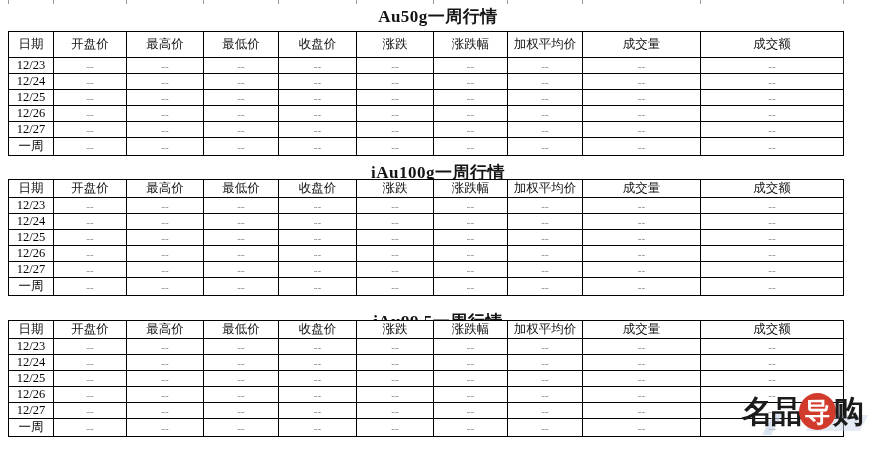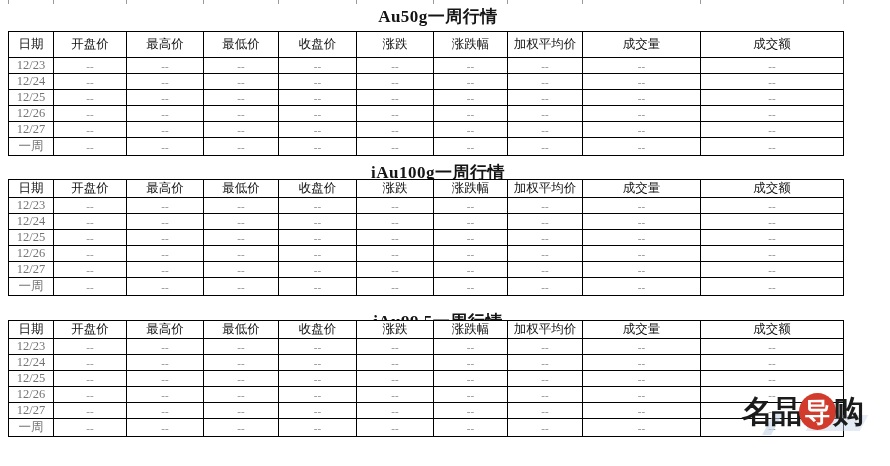--- a/index.html
+++ b/index.html
@@ -34,21 +34,21 @@
   th{font-size:12.5px;font-weight:normal;color:#111111;}
   #table1 th{height:25px;}
   #table2 th{height:15px;}
   #table3 th{height:14px;}
 
   td{font-size:12px;}
   #table1 td{height:14px;}
   #table2 td{height:15px;}
   #table3 td{height:15px;}
 
-  td.date{color:#737373;font-size:12.5px;}
+  td.date{color:#000000;font-size:12.5px;}
   td.val{color:#8a8a90;font-size:11px;}
 
   
   .watermark{position:absolute;left:740px;top:391px;width:150px;height:55px;}
   .wm-ghost1,.wm-ghost2{
     position:absolute;background:#c3d3e8;opacity:.6;transform:skewX(-28deg);
   }
   .wm-ghost1{left:28px;top:22px;width:9px;height:22px;}
   .wm-ghost2{left:70px;top:24px;width:54px;height:16px;opacity:.45;}
   .wm-logo{

